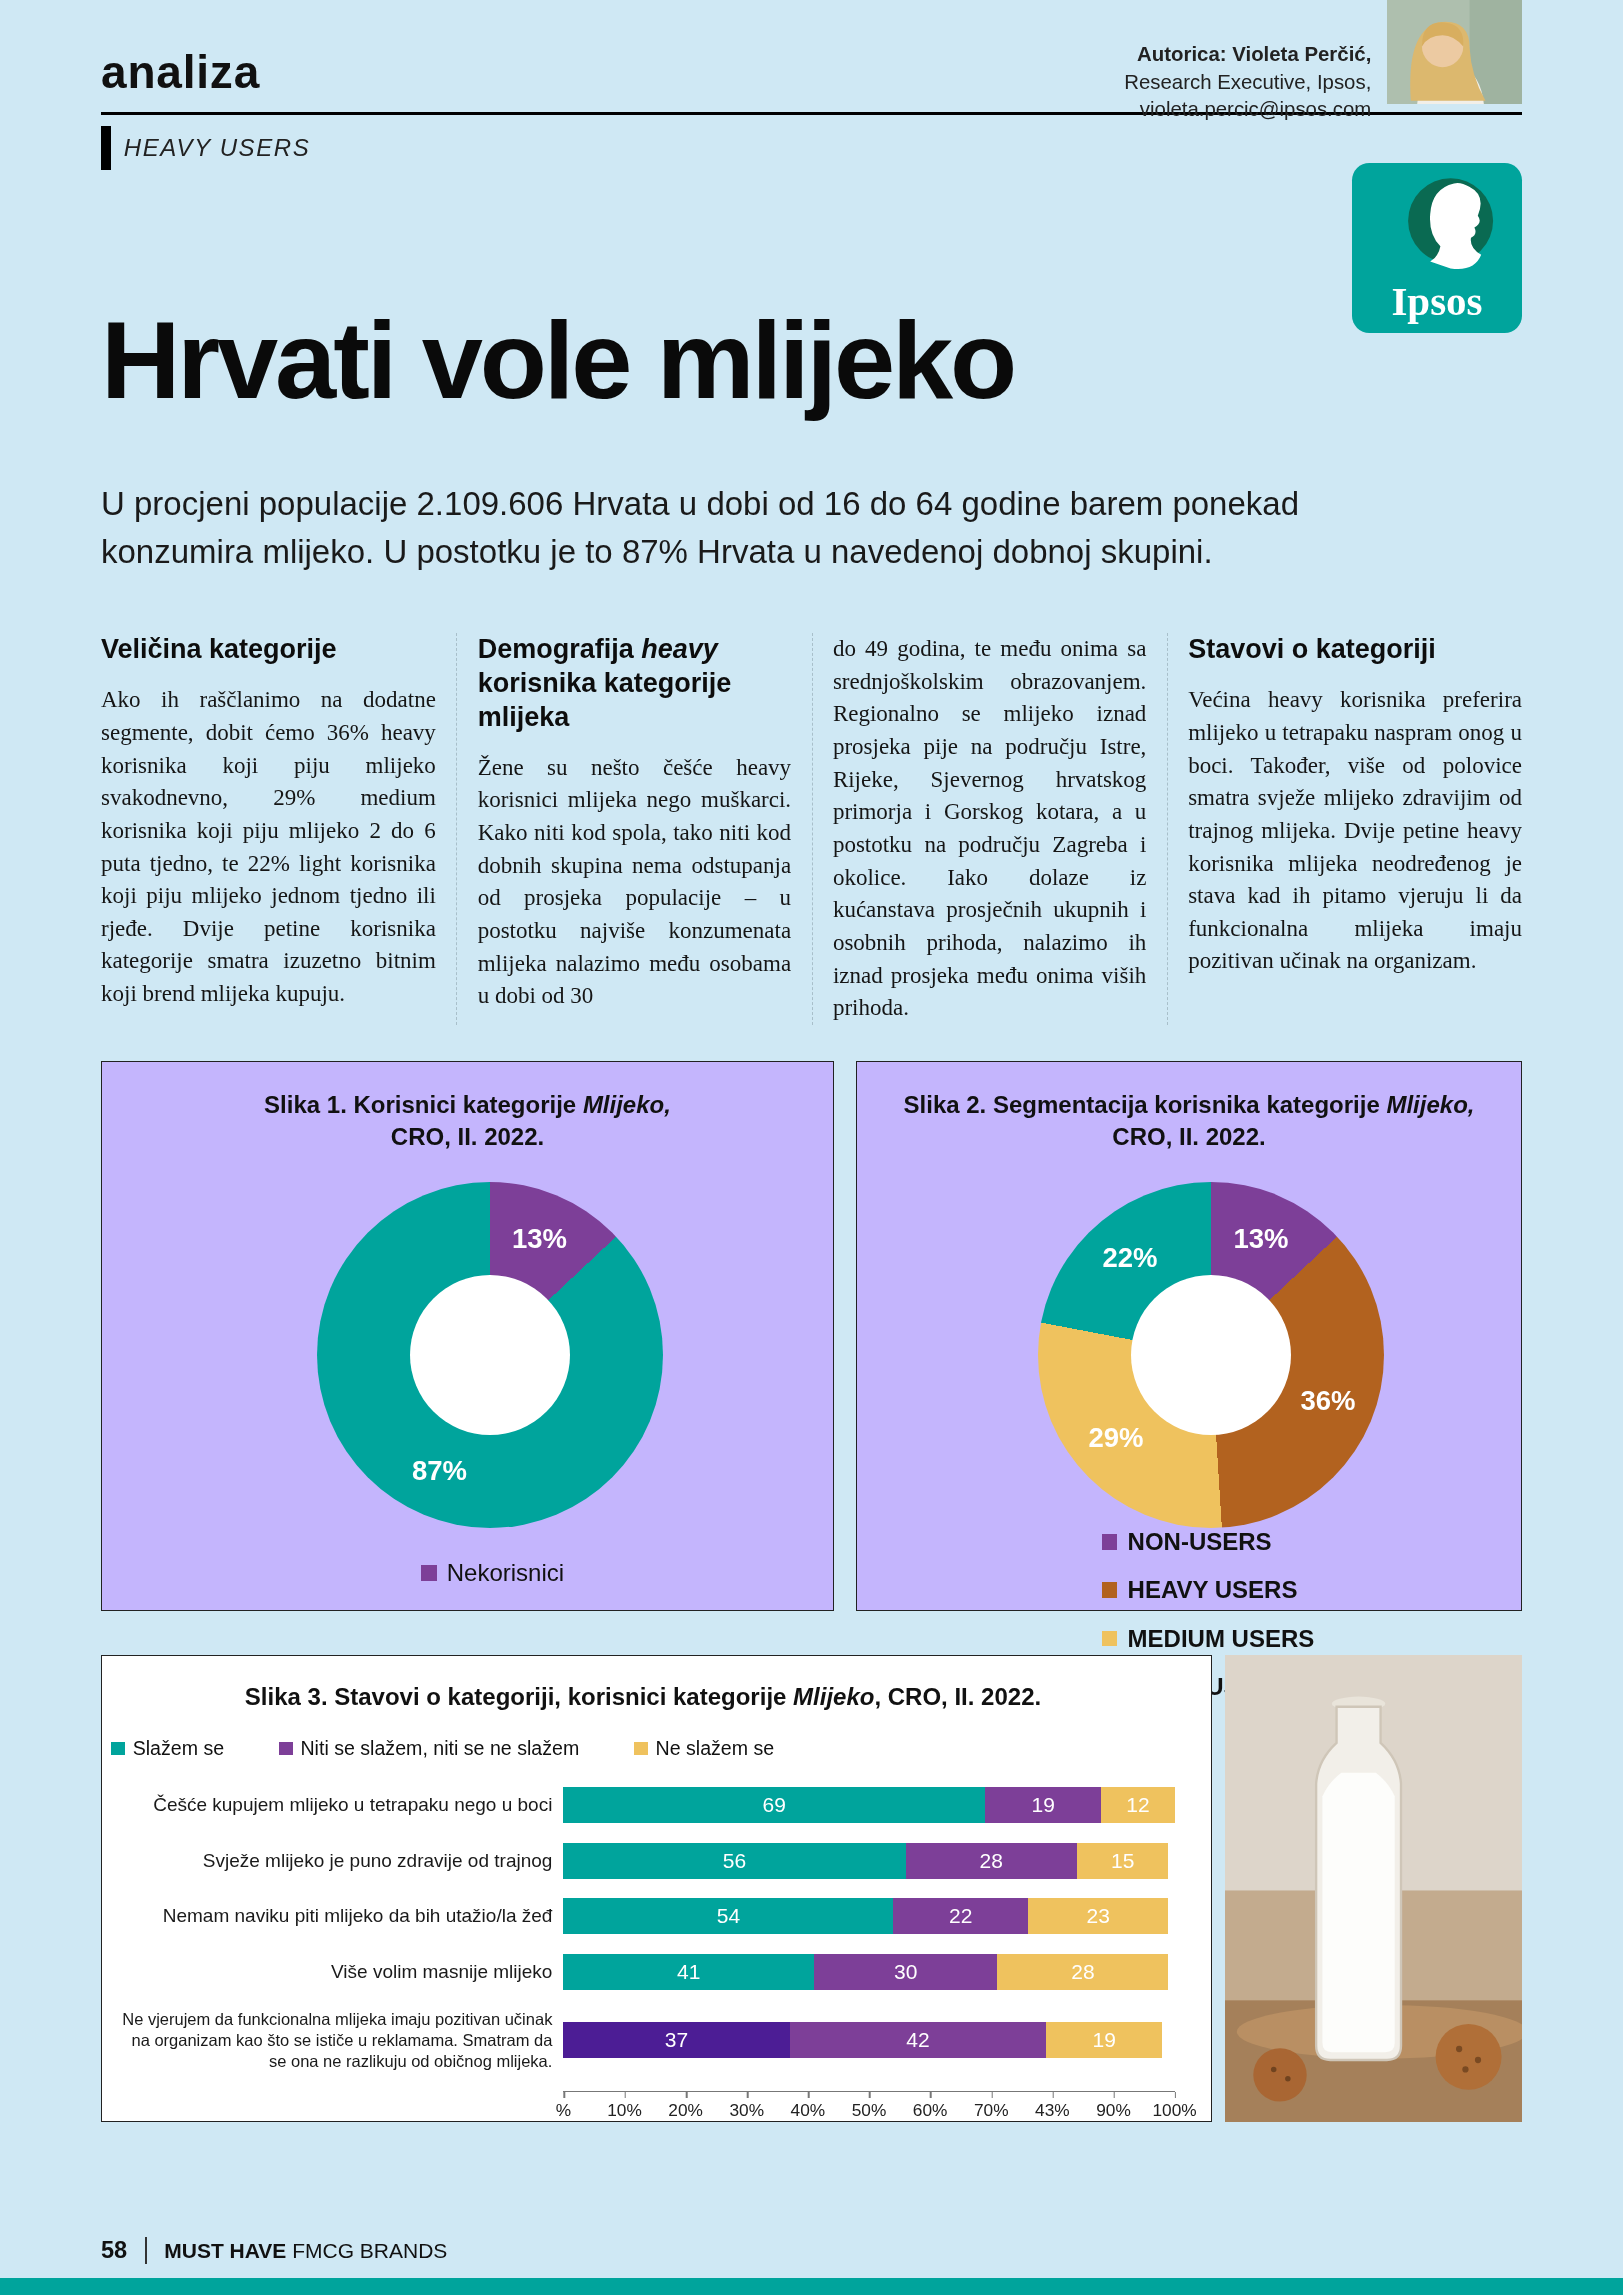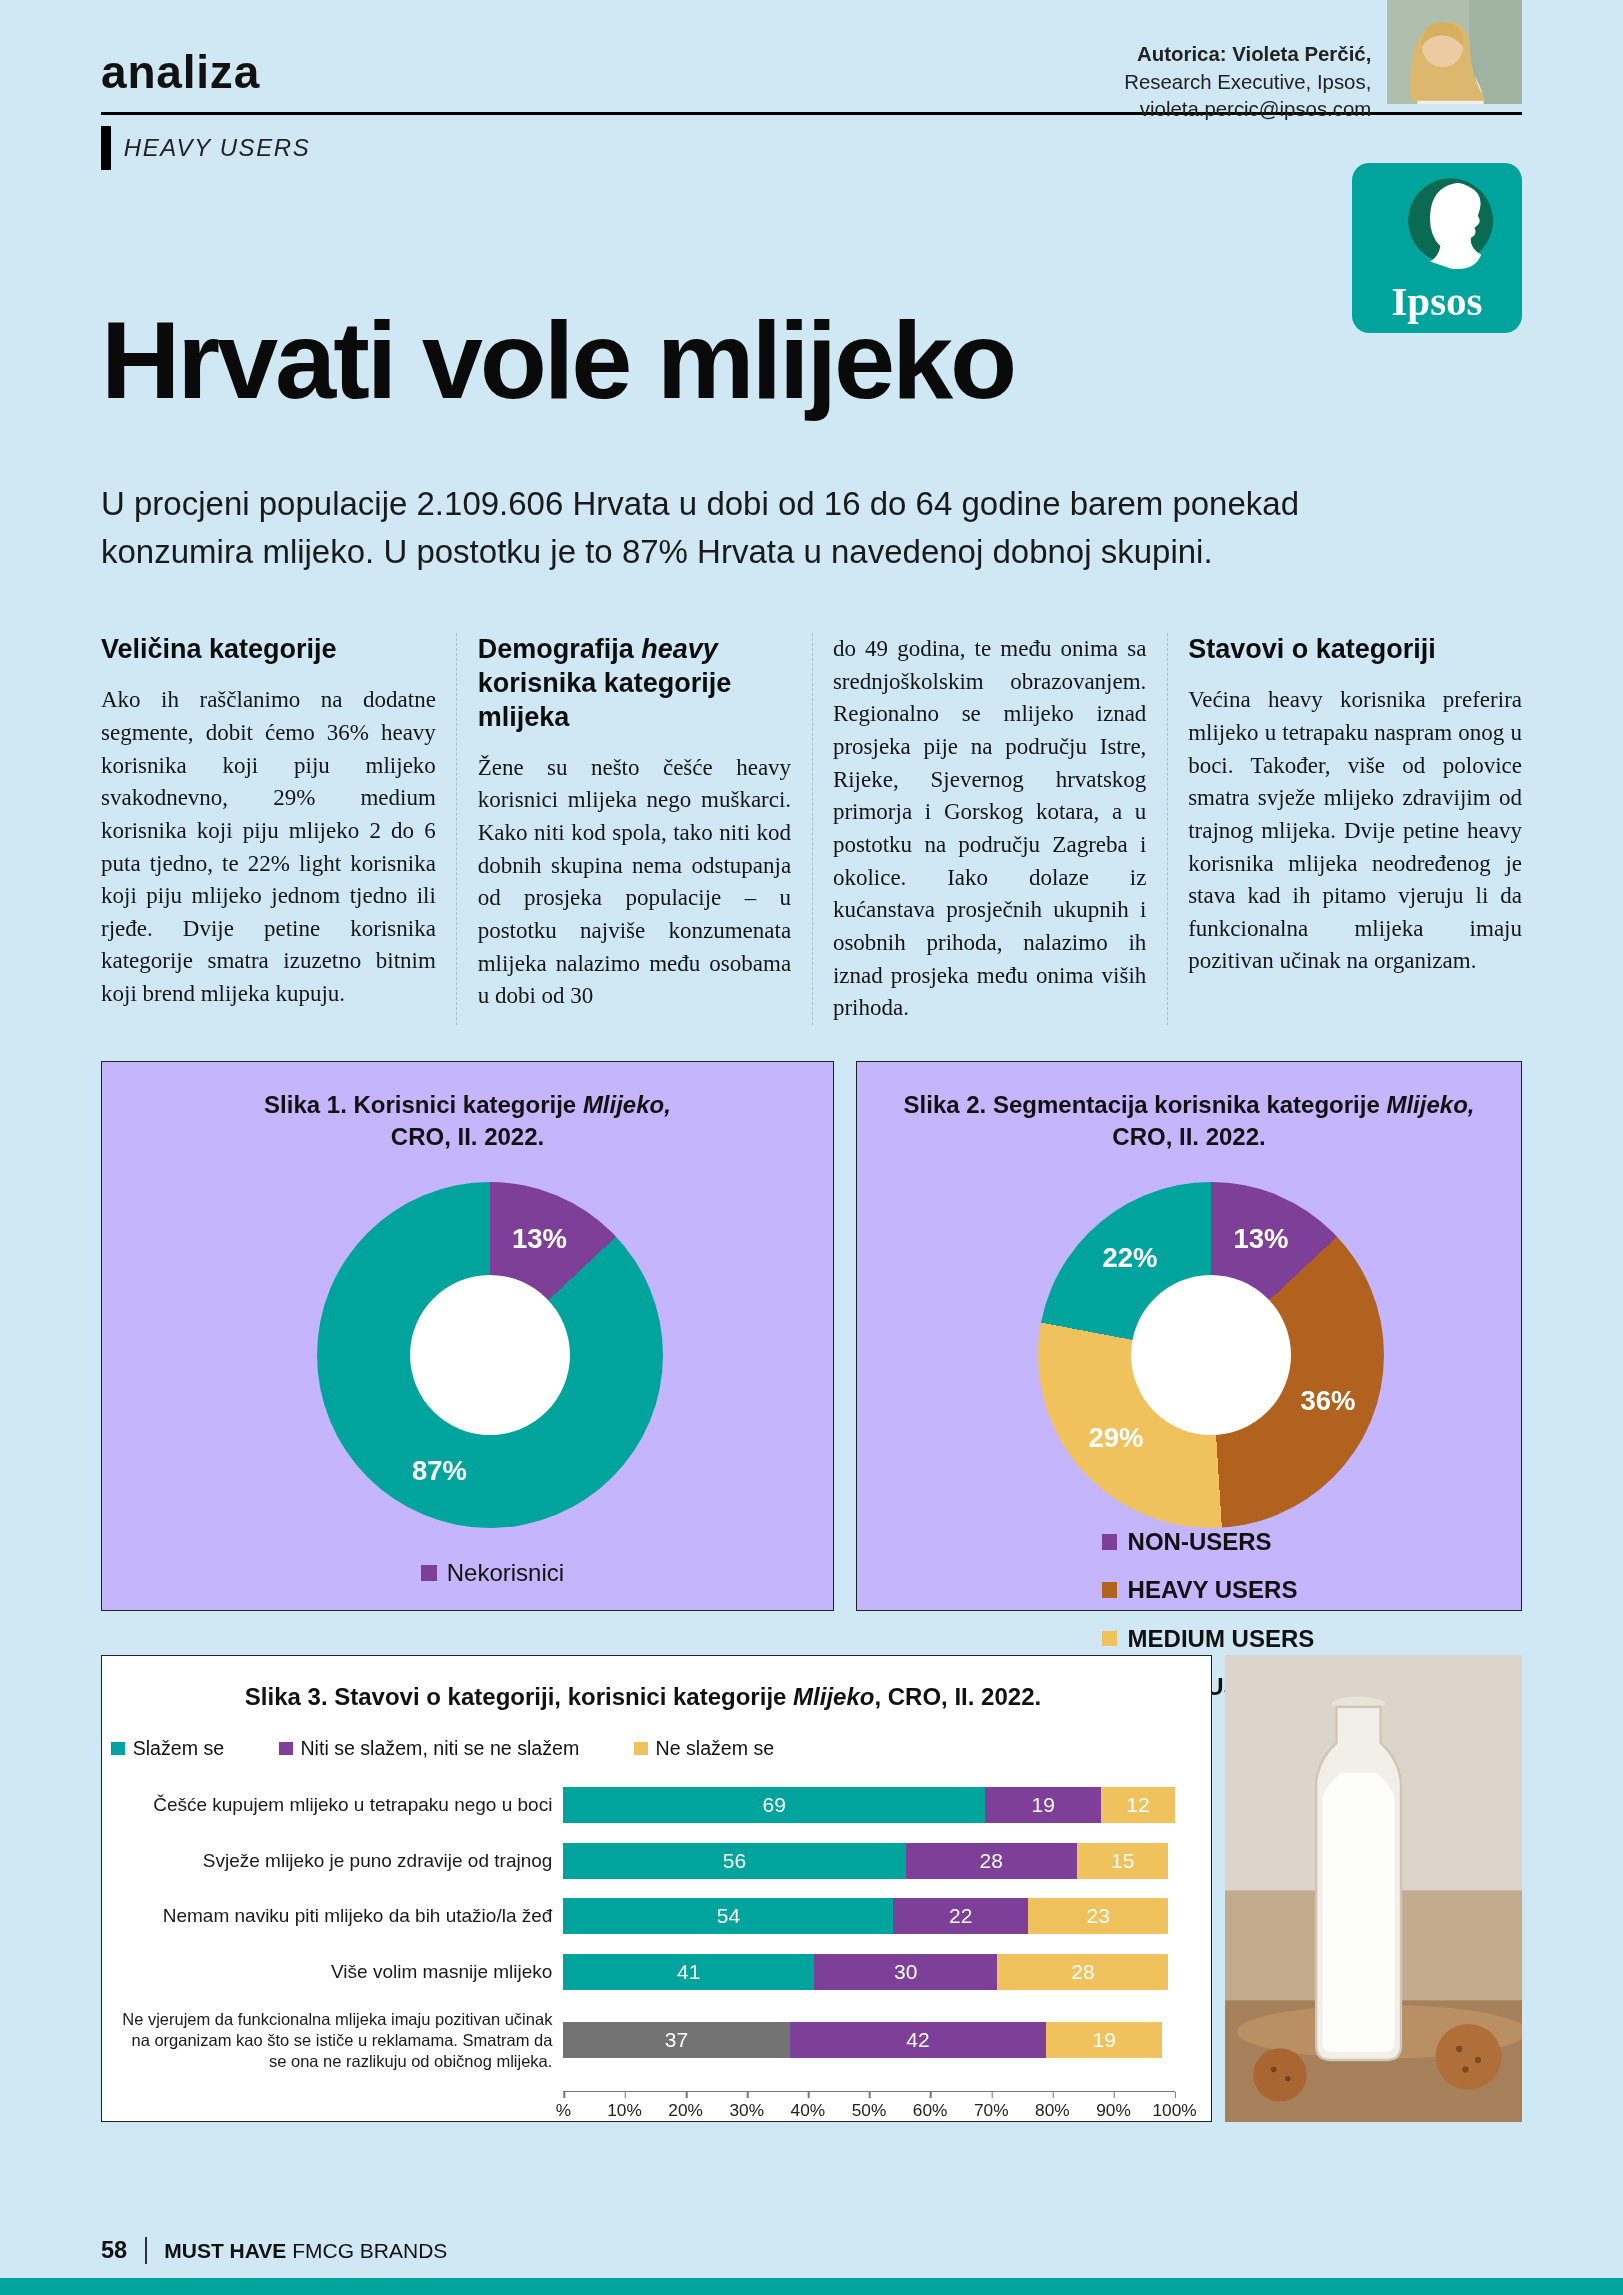--- a/index.html
+++ b/index.html
@@ -287,38 +287,38 @@
               <div class="bar-label">Više volim masnije mlijeko</div>
               <div class="bar-track">
                 <div class="bar-seg" style="width: 41%; background: rgb(0, 164, 156);">41</div>
                 <div class="bar-seg" style="width: 30%; background: rgb(125, 63, 152);">30</div>
                 <div class="bar-seg" style="width: 28%; background: rgb(239, 194, 94);">28</div>
               </div>
             </div>
             <div class="bar-row">
               <div class="bar-label small">Ne vjerujem da funkcionalna mlijeka imaju pozitivan učinak na organizam kao što se ističe u reklamama. Smatram da se ona ne razlikuju od običnog mlijeka.</div>
               <div class="bar-track">
-                <div class="bar-seg" style="width: 37%; background: #737373;">37</div>
+                <div class="bar-seg" style="width: 37%; background: #4c1d95;">37</div>
                 <div class="bar-seg" style="width: 42%; background: rgb(125, 63, 152);">42</div>
                 <div class="bar-seg" style="width: 19%; background: rgb(239, 194, 94);">19</div>
               </div>
             </div>
           </div>
         <div class="axis-row">
           <div></div>
           <div class="axis-track" id="bar-axis-track">
               <span class="tick" style="left: 0%;">%</span>
               <span class="tick" style="left: 10%;">10%</span>
               <span class="tick" style="left: 20%;">20%</span>
               <span class="tick" style="left: 30%;">30%</span>
               <span class="tick" style="left: 40%;">40%</span>
               <span class="tick" style="left: 50%;">50%</span>
               <span class="tick" style="left: 60%;">60%</span>
               <span class="tick" style="left: 70%;">70%</span>
-              <span class="tick" style="left: 80%;">80%</span>
+              <span class="tick" style="left: 80%;">43%</span>
               <span class="tick" style="left: 90%;">90%</span>
               <span class="tick" style="left: 100%;">100%</span>
             </div>
         </div>
       </div>
 
       <div class="milk-photo">
         <svg viewBox="0 0 378 595" width="297" height="467" preserveAspectRatio="none">
           <rect width="378" height="595" fill="#ddd5ca"></rect>
           <rect y="300" width="378" height="295" fill="#c3ab8e"></rect>

